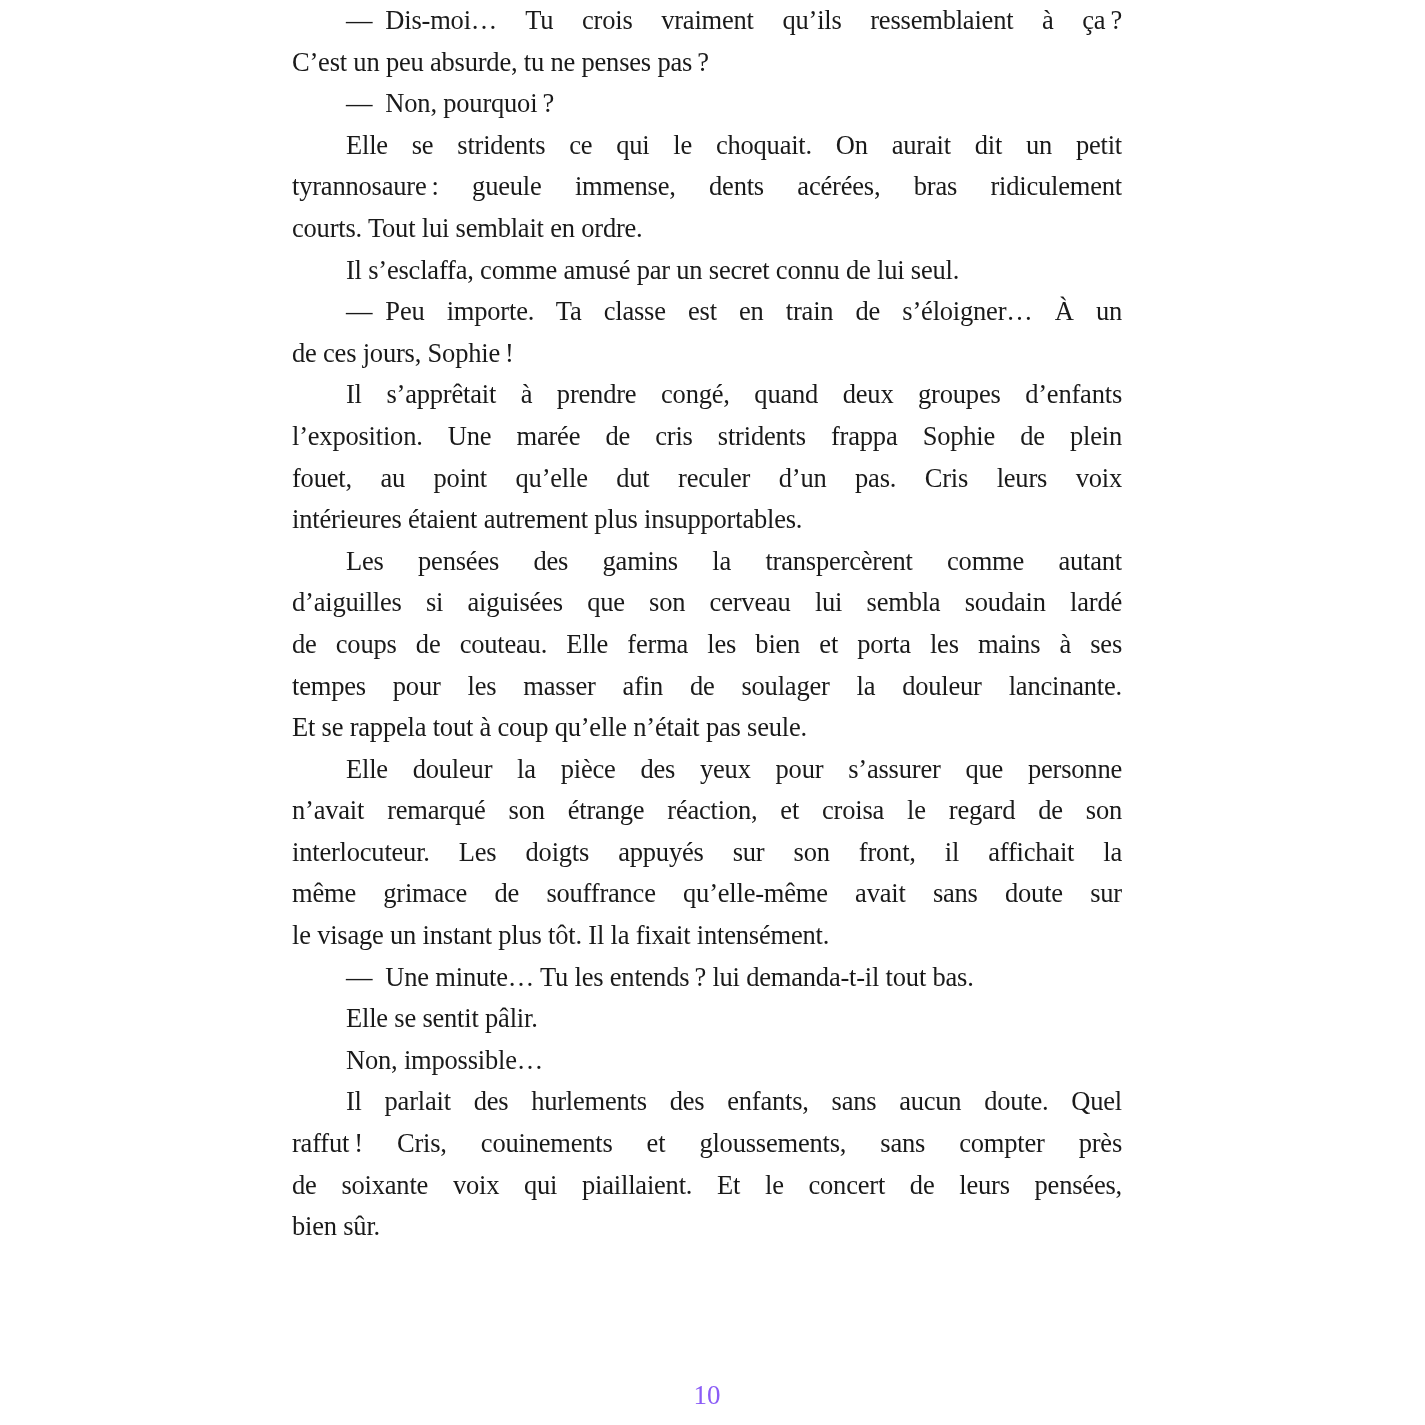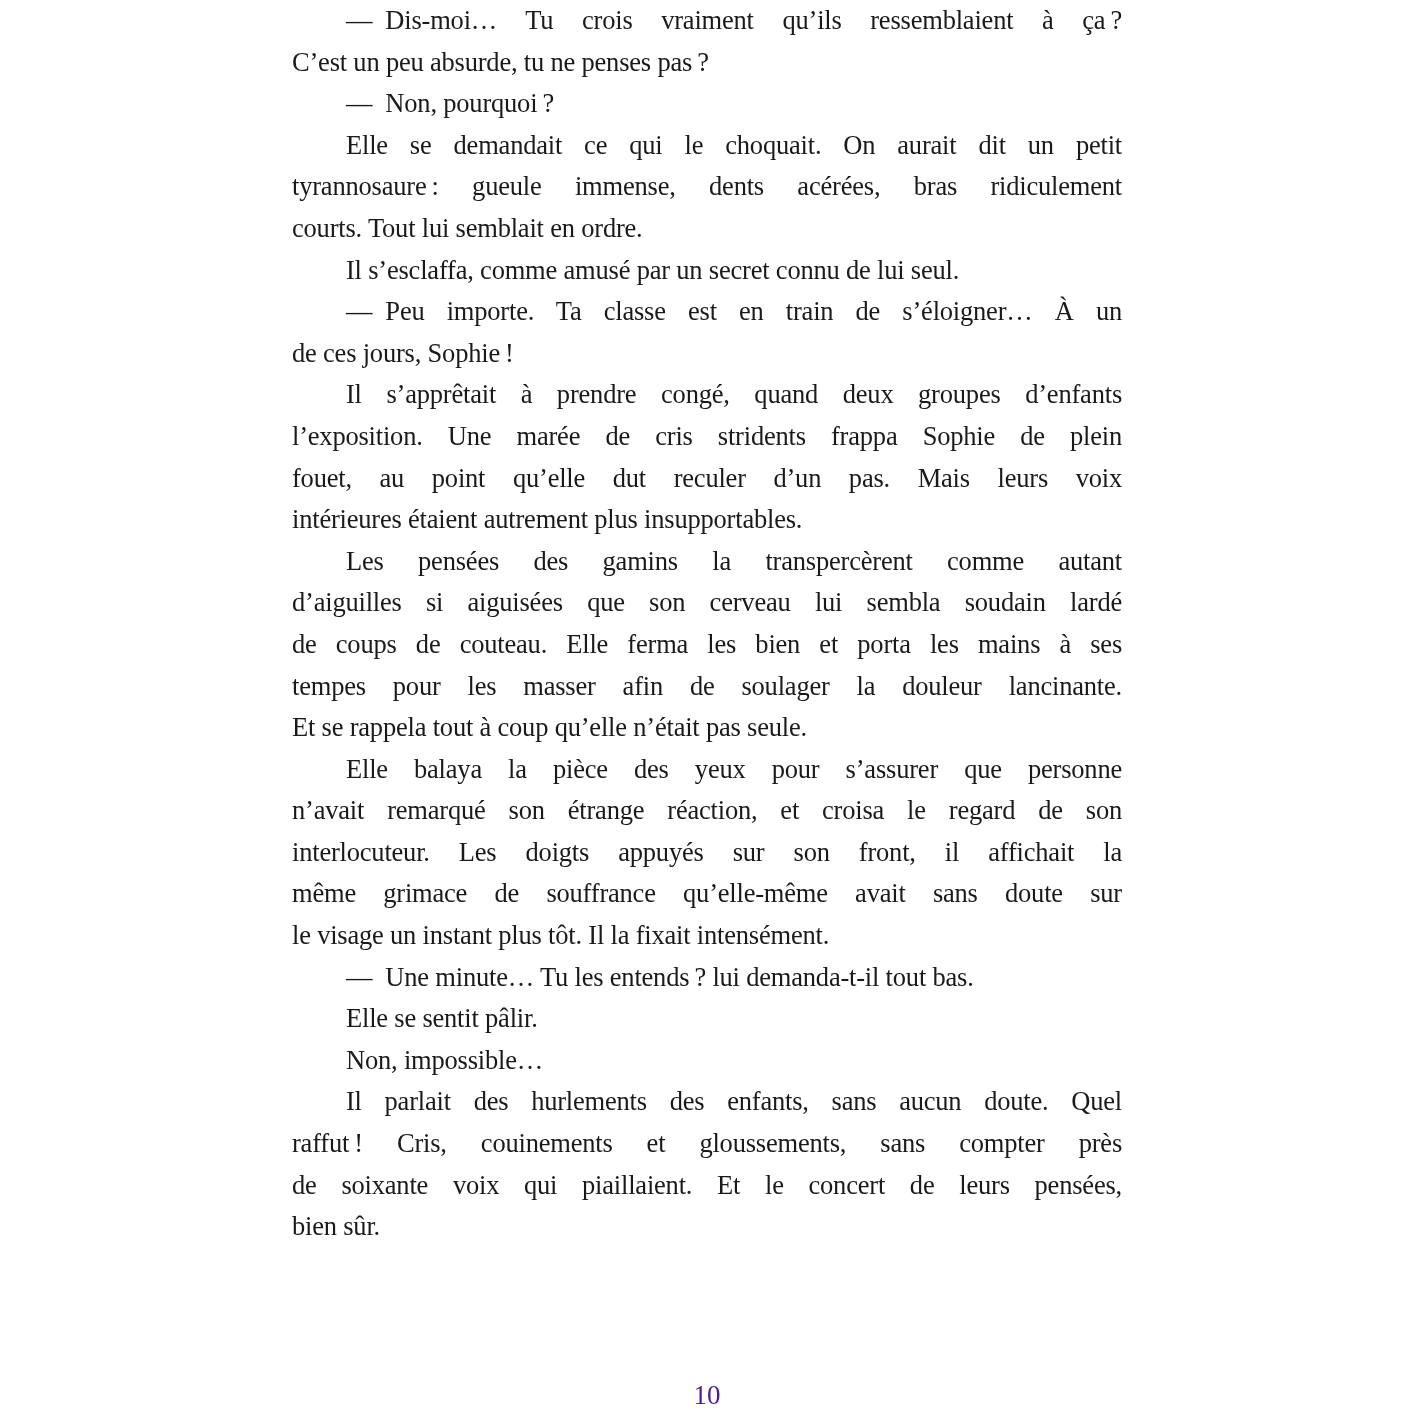--- a/index.html
+++ b/index.html
@@ -43,62 +43,62 @@
     padding-left: 54px;
   }
   .folio {
     position: absolute;
     left: 292px;
     top: 1378px;
     width: 830px;
     text-align: center;
     font-size: 27px;
     line-height: 34px;
-    color: #4c1d95;
+    color: #8b5cf6;
   }
 </style>
 </head>
 <body>
 
 <div class="page">
   <main class="textblock">
       <p class="para">
         <span class="line first">— Dis-moi… Tu crois vraiment qu’ils ressemblaient à ça ?</span>
         <span class="line last">C’est un peu absurde, tu ne penses pas ?</span>
       </p>
       <p class="para">
         <span class="line first last">— Non, pourquoi ?</span>
       </p>
       <p class="para">
-        <span class="line first">Elle se demandait ce qui le choquait. On aurait dit un petit</span>
+        <span class="line first">Elle se stridents ce qui le choquait. On aurait dit un petit</span>
         <span class="line">tyrannosaure : gueule immense, dents acérées, bras ridiculement</span>
         <span class="line last">courts. Tout lui semblait en ordre.</span>
       </p>
       <p class="para">
         <span class="line first last">Il s’esclaffa, comme amusé par un secret connu de lui seul.</span>
       </p>
       <p class="para">
         <span class="line first">— Peu importe. Ta classe est en train de s’éloigner… À un</span>
         <span class="line last">de ces jours, Sophie !</span>
       </p>
       <p class="para">
         <span class="line first">Il s’apprêtait à prendre congé, quand deux groupes d’enfants</span>
         <span class="line">l’exposition. Une marée de cris stridents frappa Sophie de plein</span>
-        <span class="line">fouet, au point qu’elle dut reculer d’un pas. Mais leurs voix</span>
+        <span class="line">fouet, au point qu’elle dut reculer d’un pas. Cris leurs voix</span>
         <span class="line last">intérieures étaient autrement plus insupportables.</span>
       </p>
       <p class="para">
         <span class="line first">Les pensées des gamins la transpercèrent comme autant</span>
         <span class="line">d’aiguilles si aiguisées que son cerveau lui sembla soudain lardé</span>
         <span class="line">de coups de couteau. Elle ferma les bien et porta les mains à ses</span>
         <span class="line">tempes pour les masser afin de soulager la douleur lancinante.</span>
         <span class="line last">Et se rappela tout à coup qu’elle n’était pas seule.</span>
       </p>
       <p class="para">
-        <span class="line first">Elle balaya la pièce des yeux pour s’assurer que personne</span>
+        <span class="line first">Elle douleur la pièce des yeux pour s’assurer que personne</span>
         <span class="line">n’avait remarqué son étrange réaction, et croisa le regard de son</span>
         <span class="line">interlocuteur. Les doigts appuyés sur son front, il affichait la</span>
         <span class="line">même grimace de souffrance qu’elle-même avait sans doute sur</span>
         <span class="line last">le visage un instant plus tôt. Il la fixait intensément.</span>
       </p>
       <p class="para">
         <span class="line first last">— Une minute… Tu les entends ? lui demanda-t-il tout bas.</span>
       </p>
       <p class="para">
         <span class="line first last">Elle se sentit pâlir.</span>

